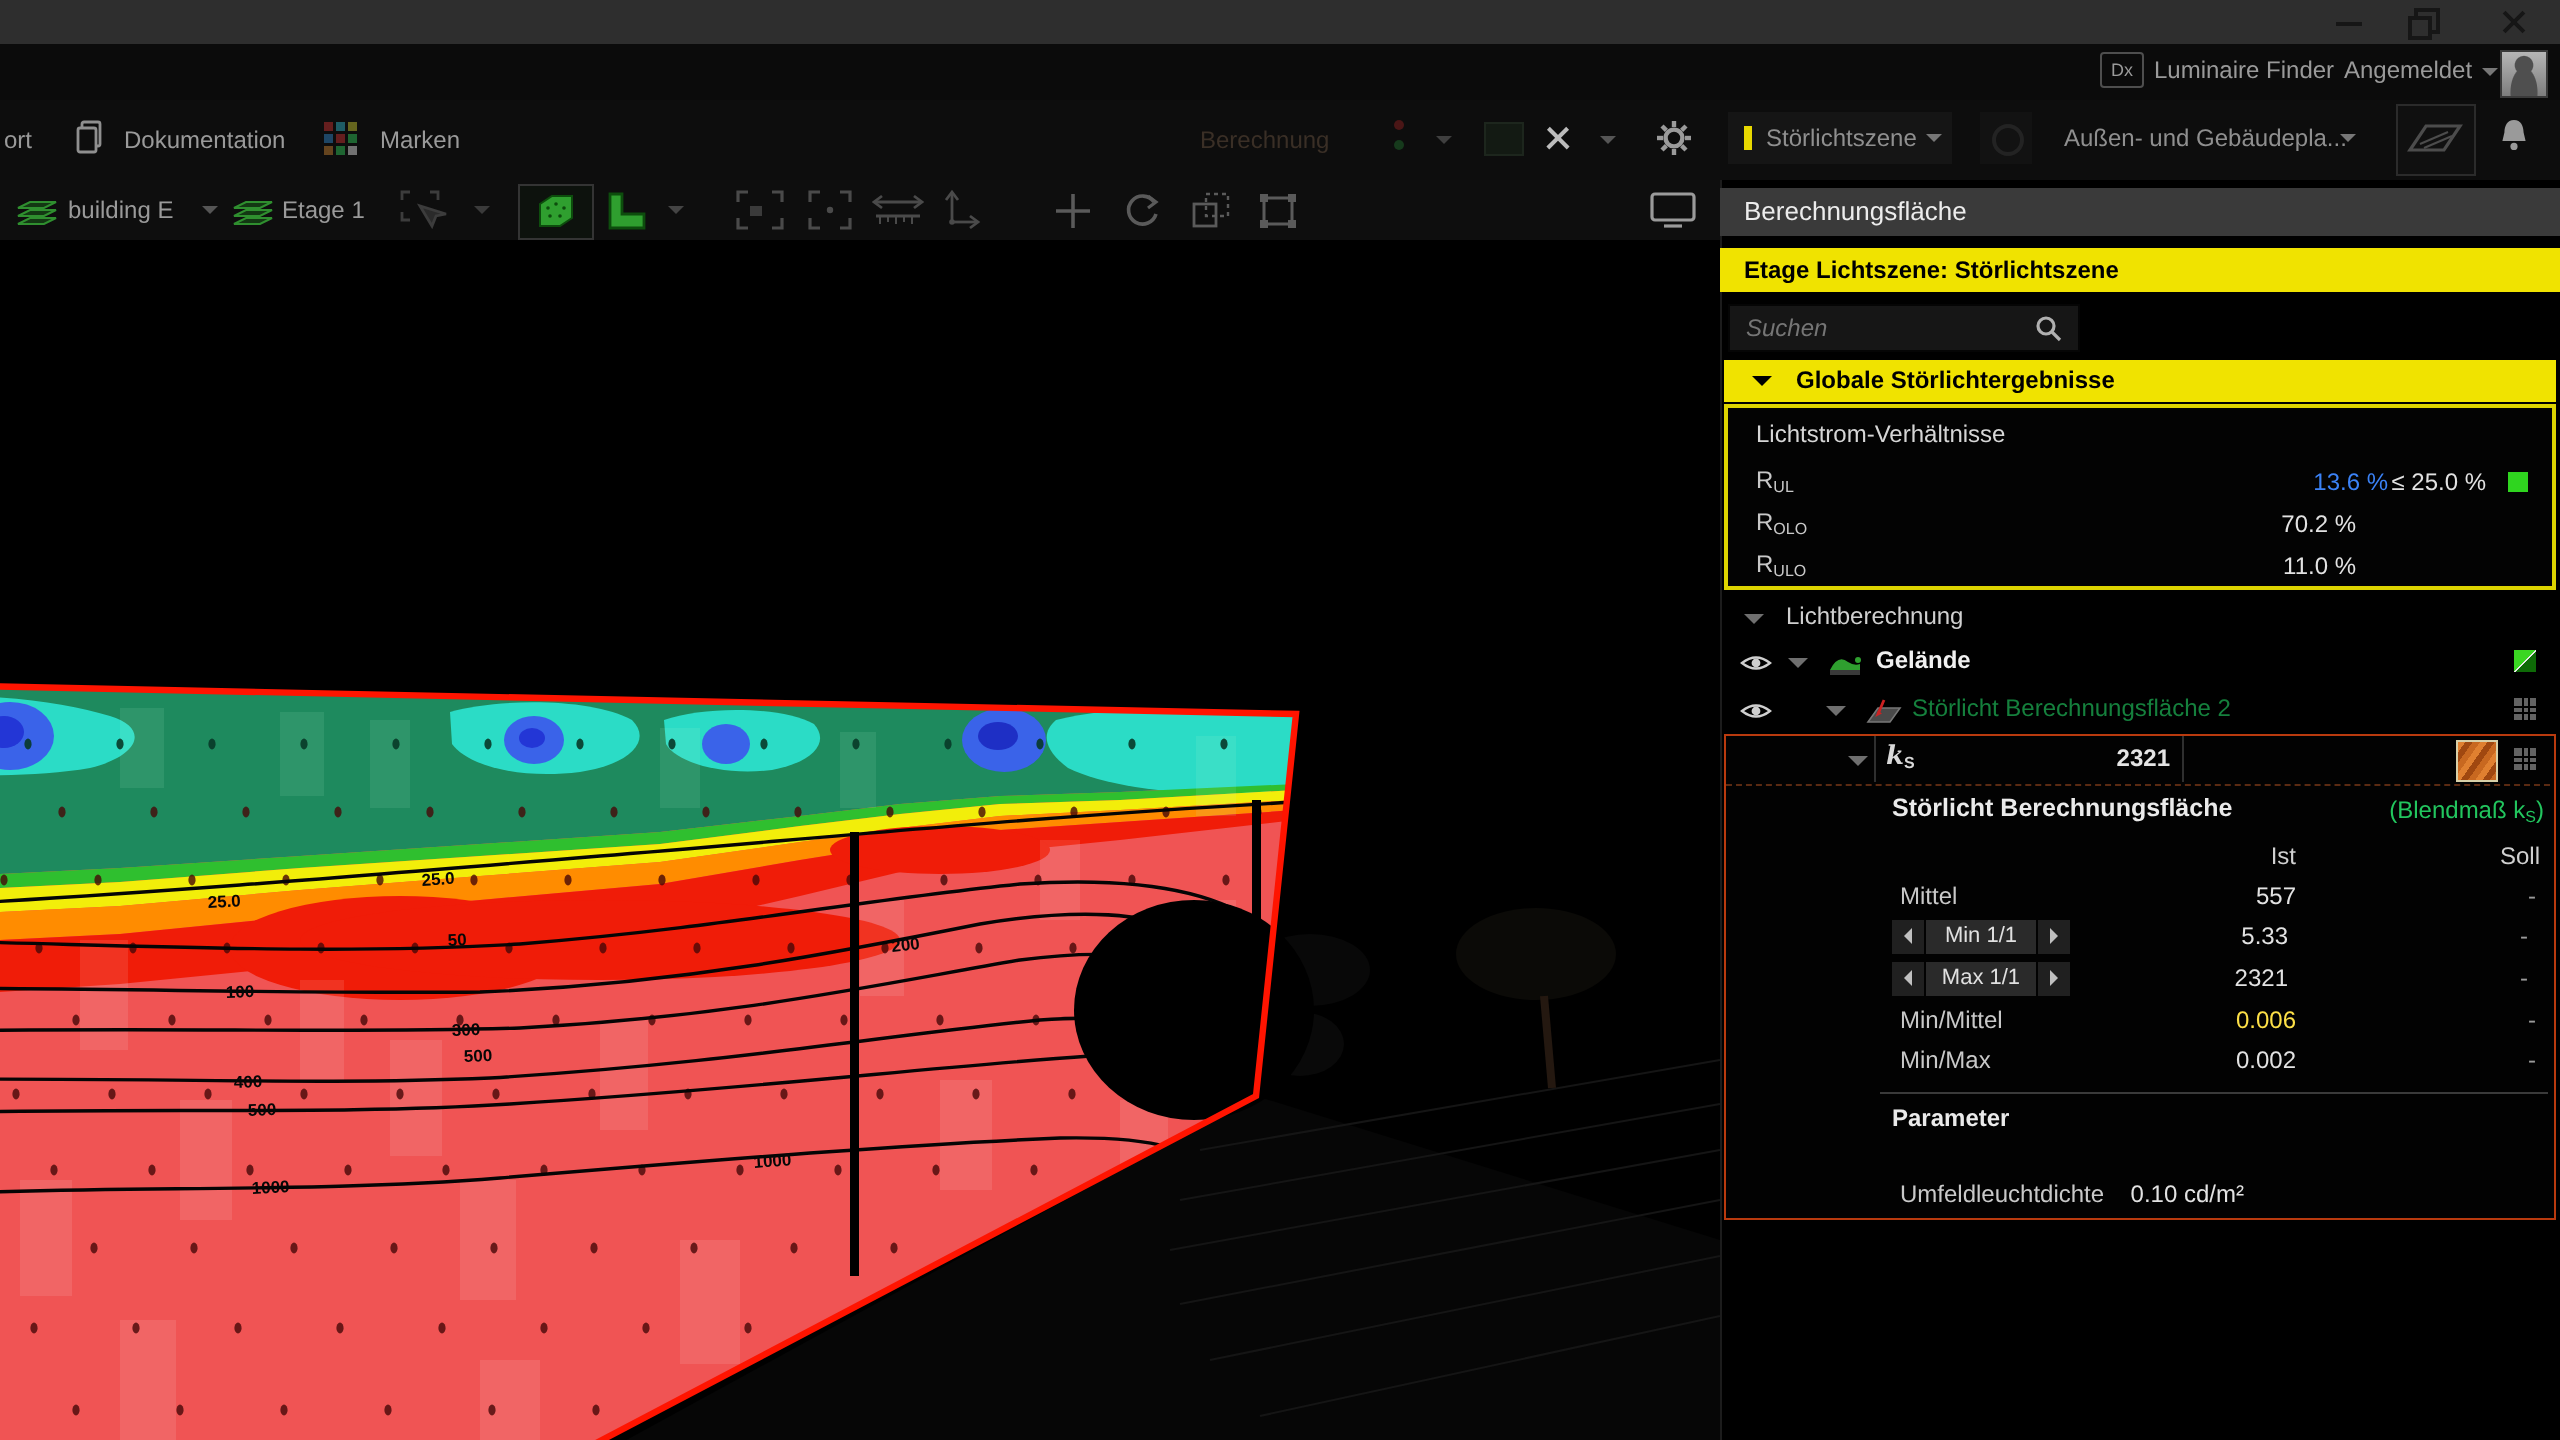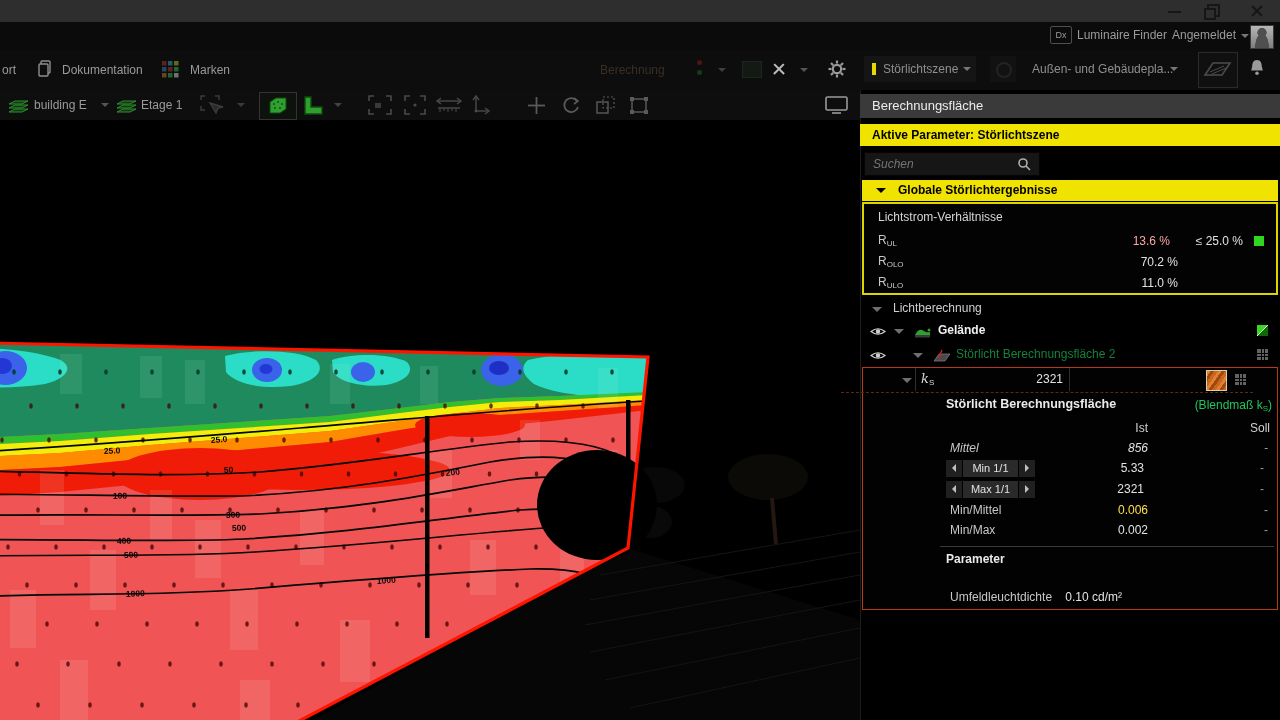--- a/index.html
+++ b/index.html
@@ -502,42 +502,42 @@
     </svg>
   </div>
 
   <div class="abs" style="left:860px;top:90px;width:420px;height:630px;background:#000;border-left:1px solid #1c1c1c;"></div>
 
   <div class="abs" style="left:860px;top:94px;width:420px;height:24px;background:#3a3a3a;">
     <span class="abs" style="left:12px;top:4px;font-size:13px;color:#ececec;">Berechnungsfläche</span>
   </div>
 
   <div class="abs" style="left:860px;top:124px;width:420px;height:22px;background:#f0e300;">
-    <span class="abs" style="left:12px;top:4px;color:#000;font-weight:bold;">Aktive Parameter: Störlichtszene</span>
+    <span class="abs" style="left:12px;top:4px;color:#000;font-weight:bold;">Etage Lichtszene: Störlichtszene</span>
   </div>
 
   <div class="abs" style="left:864px;top:152px;width:174px;height:22px;background:#161616;border:1px solid #050505;">
     <input style="position: absolute; left: 6px; top: 1px; width: 140px; height: 18px; background: transparent; border: none; color: rgb(187, 187, 187); font-style: italic; font-size: 12px; font-family: &quot;Liberation Sans&quot;, sans-serif;" placeholder="Suchen">
     <svg class="abs" style="left:152px;top:4px;" width="14" height="14" viewBox="0 0 14 14">
       <circle cx="6" cy="6" r="4" fill="none" stroke="#b0b0b0" stroke-width="1.6"></circle>
       <line x1="9" y1="9" x2="13" y2="13" stroke="#b0b0b0" stroke-width="1.6"></line>
     </svg>
   </div>
 
   <div class="abs" style="left:862px;top:180px;width:416px;height:21px;background:#f0e300;">
     <div class="tri-black" style="left:14px;top:8px;"></div>
     <span class="abs" style="left:36px;top:3px;color:#000;font-weight:bold;">Globale Störlichtergebnisse</span>
   </div>
 
   <div class="abs" style="left:862px;top:202px;width:412px;height:89px;border:2px solid #ded400;background:#030303;"></div>
   <span class="abs" style="left:878px;top:210px;color:#d6d6d6;">Lichtstrom-Verhältnisse</span>
 
   <div class="abs" style="left:878px;top:233px;width:392px;height:16px;">
     <span><span>R</span><span class="sub">UL</span></span>
-    <span class="abs" style="right:100px;top:1px;color:#fca5a5;">13.6 %</span>
+    <span class="abs" style="right:76px;top:1px;color:#3b82f6;">13.6 %</span>
     <span class="abs" style="right:27px;top:1px;color:#e2e2e2;">≤  25.0 %</span>
     <div class="abs" style="right:6px;top:3px;width:10px;height:10px;background:#2fd51f;"></div>
   </div>
   <div class="abs" style="left:878px;top:254px;width:392px;height:16px;">
     <span><span>R</span><span class="sub">OLO</span></span>
     <span class="abs" style="right:92px;top:1px;color:#e2e2e2;">70.2 %</span>
   </div>
   <div class="abs" style="left:878px;top:275px;width:392px;height:16px;">
     <span><span>R</span><span class="sub">ULO</span></span>
     <span class="abs" style="right:92px;top:1px;color:#e2e2e2;">11.0 %</span>
@@ -573,43 +573,43 @@
       <polygon points="2,12 7,5 18,5 13,12" fill="#4a4a4a" stroke="#777" stroke-width="0.8"></polygon>
       <line x1="10" y1="1" x2="7" y2="8" stroke="#c22" stroke-width="1.4"></line>
       <polygon points="5.6,9.5 9,7.8 7,6.4" fill="#c22"></polygon>
     </svg>
     <span class="abs" style="left:96px;top:3px;color:#15803d;">Störlicht Berechnungsfläche 2</span>
     <div class="grid-ico" style="left:397px;top:5px;"></div>
   </div>
 
   <div class="abs" style="left:862px;top:367px;width:414px;height:241px;border:1px solid #b93a0e;background:#020202;"></div>
 
-  <div class="abs" style="left:841px;top:368px;width:412px;height:24px;border-bottom:1px dashed #5a2a12;">
+  <div class="abs" style="left:863px;top:368px;width:412px;height:24px;border-bottom:1px dashed #5a2a12;font-weight:bold;">
     <div class="tri" style="left:61px;top:10px;border-top-color:#6f6f6f;"></div>
     <div class="abs" style="left:74px;top:0;width:1px;height:23px;background:#2f2f2f;"></div>
     <span class="abs" style="left:80px;top:3px;font-family:'DejaVu Serif',serif;font-style:italic;font-size:13px;color:#d8d8d8;">
       <span>k</span><span class="sub" style="font-style:normal;font-family:'Liberation Sans',sans-serif;">S</span>
     </span>
     <span class="abs" style="right:190px;top:4px;color:#e4e4e4;">2321</span>
     <div class="abs" style="left:228px;top:0;width:1px;height:23px;background:#2f2f2f;"></div>
     <div class="abs" style="left:365px;top:2px;width:19px;height:19px;border:1px solid #d8d0a8;background:repeating-linear-gradient(125deg,#e08030 0 3px,#a04810 3px 6px,#c86820 6px 9px);"></div>
     <div class="grid-ico" style="left:394px;top:6px;"></div>
   </div>
 
   <span class="abs" style="left:946px;top:397px;font-weight:bold;font-size:12.5px;color:#eaeaea;">Störlicht Berechnungsfläche</span>
   <span class="abs r" style="right:8px;top:398px;color:#22c55e;">
     <span>(Blendmaß k</span><span class="sub">S</span><span>)</span>
   </span>
 
   <span class="abs" style="right:132px;top:421px;color:#d0d0d0;">Ist</span>
   <span class="abs" style="right:10px;top:421px;color:#d0d0d0;">Soll</span>
 
-  <div class="abs" style="left:950px;top:441px;width:322px;height:17px;font-style:italic;">
+  <div class="abs" style="left:950px;top:441px;width:322px;height:17px;">
     <span>Mittel</span>
-    <span class="abs" style="right:124px;color:#e2e2e2;">856</span>
+    <span class="abs" style="right:124px;color:#e2e2e2;">557</span>
     <span class="abs" style="right:4px;color:#9a9a9a;">-</span>
   </div>
 
   <div class="abs" style="left:946px;top:460px;width:326px;height:17px;">
     <div class="btn-step" style="left:0;top:0;">
         <div class="aw" style="left:2px;border-right-color:#c0c0c0;"></div>
       </div>
     <div class="stepper-lbl" style="left:17px;top:0;width:55px;">Min 1/1</div>
     <div class="btn-step" style="left:73px;top:0;">
         <div class="aw" style="left:6px;border-left-color:#c0c0c0;"></div>

